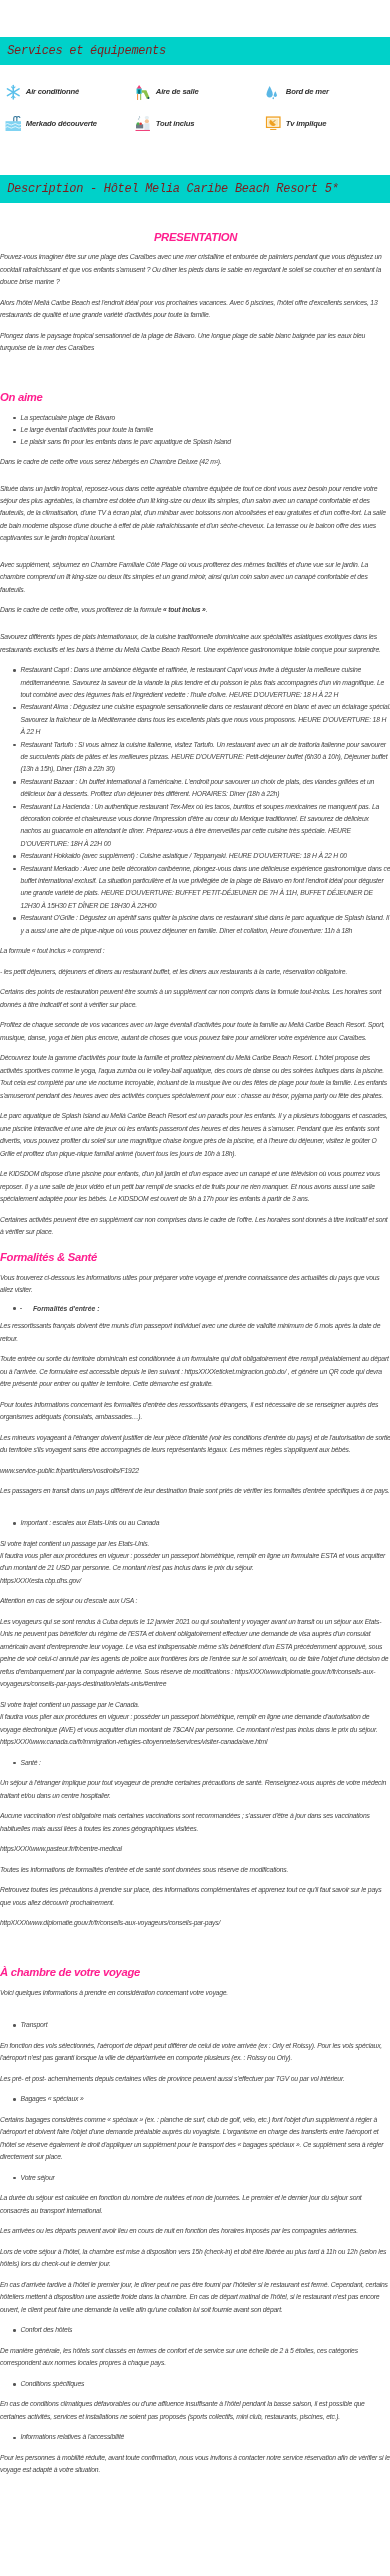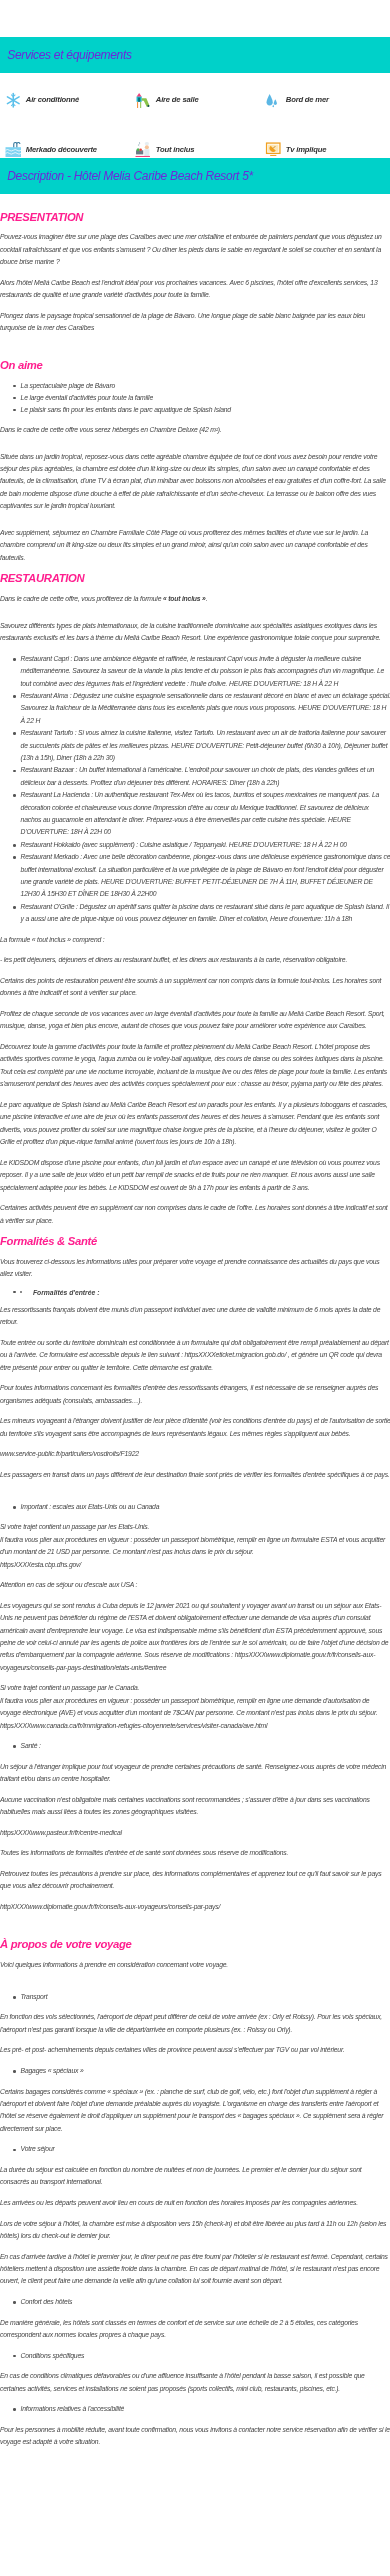--- a/index.html
+++ b/index.html
@@ -5,59 +5,60 @@
   * { box-sizing: border-box; margin: 0; padding: 0; }
   html, body { background: #ffffff; }
   body {
     width: 391px;
     font-family: "Liberation Sans", sans-serif;
     color: #444444;
     font-style: italic;
   }
   .banner {
     background: #00d1c9;
-    color: #6d28d9;
-    height: 36px;
+    color: #7f1d1d;
+    height: 28px;
     display: flex;
     align-items: center;
     padding-left: 7.2px;
     font-size: 12px;
     font-style: italic;
     letter-spacing: -0.3px;
+    font-family: Liberation Mono, monospace;
   }
   .banner.first { margin-top: 37px; }
   .services {
     display: grid;
     grid-template-columns: 130px 130px 131px;
-    row-gap: 33px;
+    row-gap: 15px;
     padding: 18.5px 0 0 5.2px;
   }
   .service {
     display: flex;
     align-items: center;
     height: 16.5px;
     font-size: 7.7px;
     font-weight: bold;
     color: #333;
     letter-spacing: -0.2px;
   }
   .service .ico { width: 16.5px; height: 16.5px; margin-right: 4.1px; flex: 0 0 16.5px; }
-  .desc-banner { }
+  .desc-banner { margin-top: 43px; }
   .content { padding: 0 0 20.6px 0; }
   h2 {
     color: #ff1f8f;
     font-size: 11.3px;
     font-weight: bold;
     font-style: italic;
     letter-spacing: -0.3px;
-    margin-top: 1px;
+    margin-top: 13px;
     margin-bottom: 7.2px;
     line-height: 13.4px;
   }
-  h2.first { margin-top: 17px; }
+  h2.first { margin-top: 28px; text-align: center; }
   p {
     font-size: 6.8px;
     line-height: 12.4px;
     letter-spacing: -0.2px;
     margin-bottom: 8.2px;
   }
   p.tight { margin-bottom: 0; }
   ul { list-style: none; padding-left: 13.4px; margin-bottom: 8.2px; margin-top: 5.2px; }
   ul li {
     position: relative;
@@ -188,21 +189,20 @@
     <li>Le large éventail d'activités pour toute la famille</li>
     <li>Le plaisir sans fin pour les enfants dans le parc aquatique de Splash Island</li>
   </ul>
 
   <p>Dans le cadre de cette offre vous serez hébergés en Chambre Deluxe (42 m²).</p>
   <div class="spacer-s"></div>
   <p>Située dans un jardin tropical, reposez-vous dans cette agréable chambre équipée de tout ce dont vous avez besoin pour rendre votre séjour des plus agréables, la chambre est dotée d'un lit king-size ou deux lits simples, d'un salon avec un canapé confortable et des fauteuils, de la climatisation, d'une TV à écran plat, d'un minibar avec boissons non alcoolisées et eau gratuites et d'un coffre-fort. La salle de bain moderne dispose d'une douche à effet de pluie rafraîchissante et d'un sèche-cheveux. La terrasse ou le balcon offre des vues captivantes sur le jardin tropical luxuriant.</p>
   <div class="spacer-s"></div>
   <p>Avec supplément, séjournez en Chambre Familiale Côté Plage où vous profiterez des mêmes facilités et d'une vue sur le jardin. La chambre comprend un lit king-size ou deux lits simples et un grand miroir, ainsi qu'un coin salon avec un canapé confortable et des fauteuils.</p>
 
-  <h2>RESTAURATION</h2>
   <p><span>Dans le cadre de cette offre, vous profiterez de la formule </span><b>« tout inclus »</b><span>.</span></p>
   <div class="spacer-s"></div>
   <p>Savourez différents types de plats internationaux, de la cuisine traditionnelle dominicaine aux spécialités asiatiques exotiques dans les restaurants exclusifs et les bars à thème du Meliá Caribe Beach Resort. Une expérience gastronomique totale conçue pour surprendre.</p>
   <ul>
     <li>Restaurant Capri : Dans une ambiance élégante et raffinée, le restaurant Capri vous invite à déguster la meilleure cuisine méditerranéenne. Savourez la saveur de la viande la plus tendre et du poisson le plus frais accompagnés d'un vin magnifique. Le tout combiné avec des légumes frais et l'ingrédient vedette : l'huile d'olive. HEURE D'OUVERTURE: 18 H À 22 H</li>
     <li>Restaurant Alma : Dégustez une cuisine espagnole sensationnelle dans ce restaurant décoré en blanc et avec un éclairage spécial. Savourez la fraîcheur de la Méditerranée dans tous les excellents plats que nous vous proposons. HEURE D'OUVERTURE: 18 H À 22 H</li>
     <li>Restaurant Tartufo : Si vous aimez la cuisine italienne, visitez Tartufo. Un restaurant avec un air de trattoria italienne pour savourer de succulents plats de pâtes et les meilleures pizzas. HEURE D'OUVERTURE: Petit-déjeuner buffet (6h30 à 10h), Déjeuner buffet (13h à 15h), Diner (18h à 22h 30)</li>
     <li>Restaurant Bazaar : Un buffet international à l'américaine. L'endroit pour savourer un choix de plats, des viandes grillées et un délicieux bar à desserts. Profitez d'un déjeuner très différent. HORAIRES: Dîner (18h à 22h)</li>
     <li>Restaurant La Hacienda : Un authentique restaurant Tex-Mex où les tacos, burritos et soupes mexicaines ne manquent pas. La décoration colorée et chaleureuse vous donne l'impression d'être au cœur du Mexique traditionnel. Et savourez de délicieux nachos au guacamole en attendant le dîner. Préparez-vous à être émerveillés par cette cuisine très spéciale. HEURE D'OUVERTURE: 18H À 22H 00</li>
     <li>Restaurant Hokkaido (avec supplément) : Cuisine asiatique / Teppanyaki. HEURE D'OUVERTURE: 18 H À 22 H 00</li>
@@ -247,21 +247,21 @@
     <li>Santé :</li>
   </ul>
   <p>Un séjour à l'étranger implique pour tout voyageur de prendre certaines précautions de santé. Renseignez-vous auprès de votre médecin traitant et/ou dans un centre hospitalier.</p>
   <p>Aucune vaccination n'est obligatoire mais certaines vaccinations sont recommandées ; s'assurer d'être à jour dans ses vaccinations habituelles mais aussi liées à toutes les zones géographiques visitées.</p>
   <p>httpsXXXXwww.pasteur.fr/fr/centre-medical</p>
   <p>Toutes les informations de formalités d'entrée et de santé sont données sous réserve de modifications.</p>
   <p>Retrouvez toutes les précautions à prendre sur place, des informations complémentaires et apprenez tout ce qu'il faut savoir sur le pays que vous allez découvrir prochainement.</p>
   <p> httpXXXXwww.diplomatie.gouv.fr/fr/conseils-aux-voyageurs/conseils-par-pays/</p>
 
   <div class="spacer-m"></div>
-  <h2>À propos de votre voyage</h2>
+  <h2>À chambre de votre voyage</h2>
   <p>Voici quelques informations à prendre en considération concernant votre voyage.</p>
   <div class="spacer-s"></div>
 
   <ul>
       <li>Transport</li>
     </ul>
   <p>En fonction des vols sélectionnés, l'aéroport de départ peut différer de celui de votre arrivée (ex : Orly et Roissy). Pour les vols spéciaux, l'aéroport n'est pas garanti lorsque la ville de départ/arrivée en comporte plusieurs (ex. : Roissy ou Orly).</p>
   <p>Les pré- et post- acheminements depuis certaines villes de province peuvent aussi s'effectuer par TGV ou par vol intérieur.</p>
 
   <ul>

